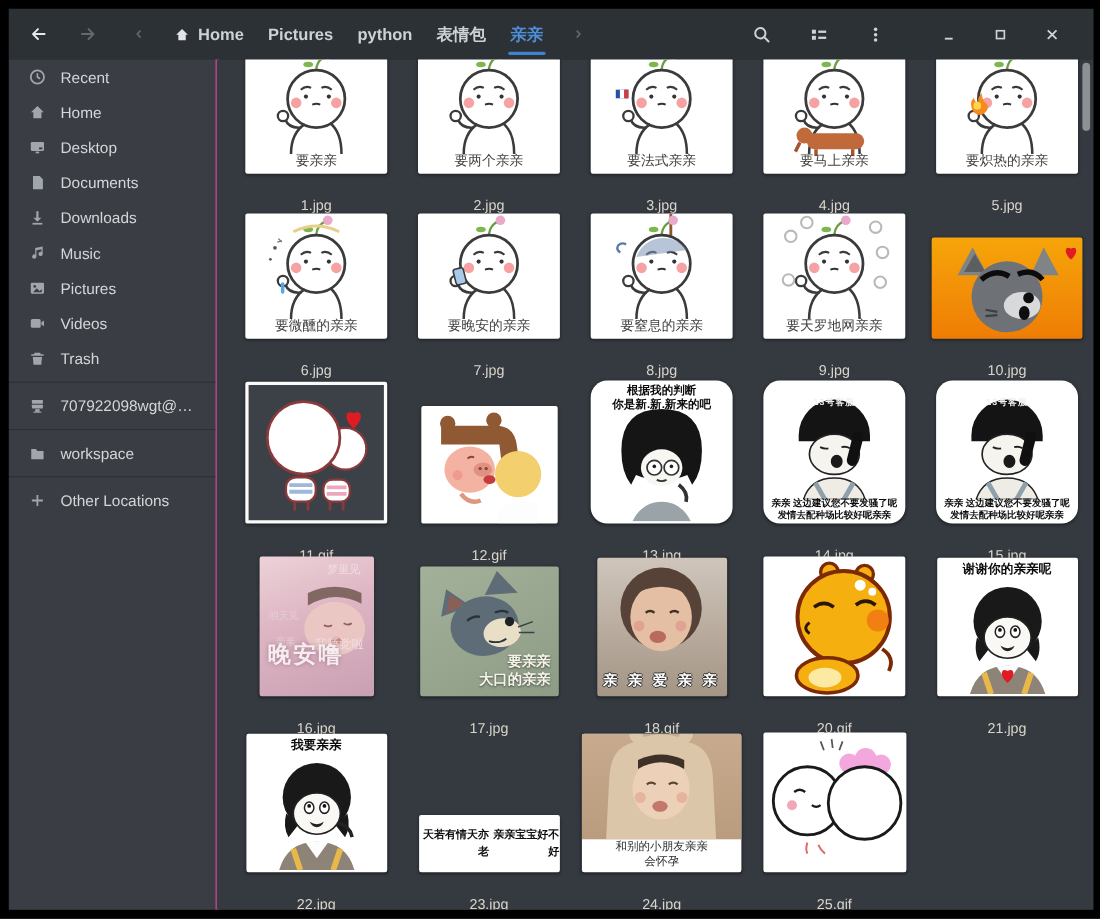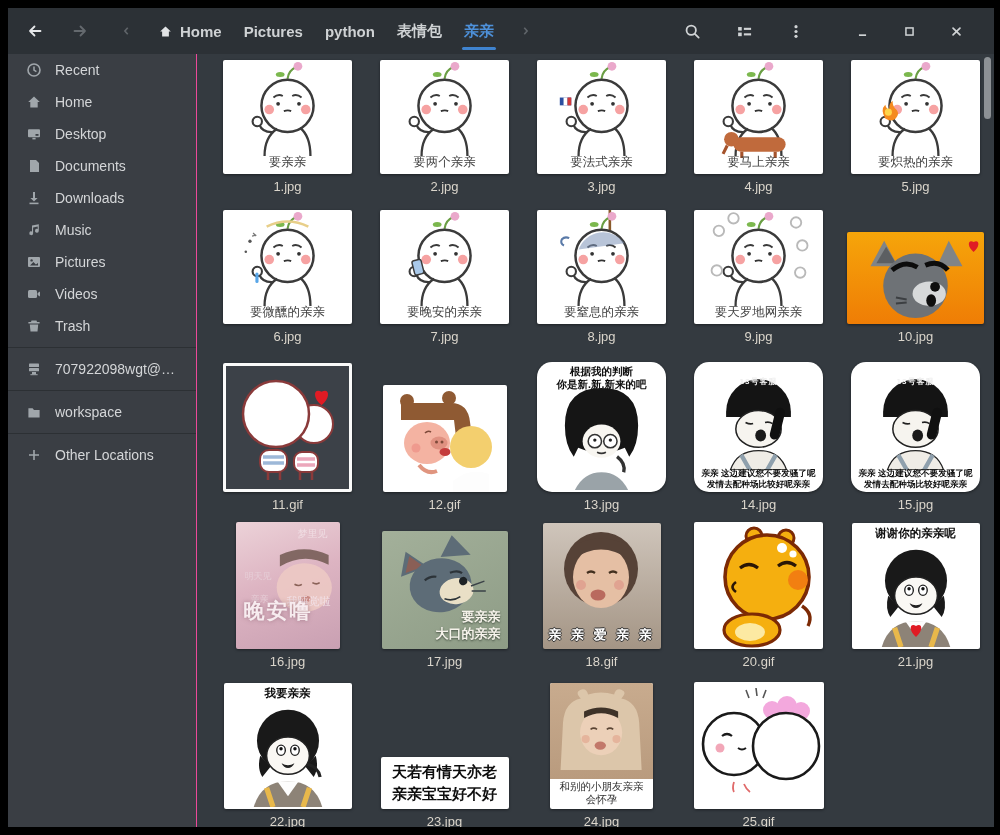--- a/index.html
+++ b/index.html
@@ -22,35 +22,35 @@
   .srow{display:flex;align-items:center;gap:13px;height:32px;padding-left:18px;font-size:14px;color:#d4d6d8;cursor:pointer;}
   .srow .sic{width:16px;height:16px;flex:0 0 16px;display:flex;}
   .ssep{height:1px;background:#2c3034;margin:5px 0;}
 
   
   .main{position:absolute;left:189px;top:46px;right:0;bottom:0;background:#343a40;overflow:hidden;}
   .grid{display:grid;grid-template-columns:repeat(5,157px);grid-template-rows:150px 150px 162px 158px 160px;padding-left:12px;}
   .cell{display:flex;flex-direction:column;justify-content:flex-end;align-items:center;gap:5px;padding-bottom:9px;cursor:pointer;}
   .cell:nth-child(n+11):nth-child(-n+15){padding-bottom:3px;}
   .cell:nth-child(n+16){padding-bottom:4px;}
-  .fname{font-size:13px;line-height:16px;color:#dad5cb;}
+  .fname{font-size:13px;line-height:16px;color:#dad5cb;margin-top:16px;}
   .thumb{position:relative;background:#fff;border-radius:2px;box-shadow:0 1px 3px rgba(0,0,0,.45);overflow:hidden;flex:0 0 auto;}
   .t1,.t2,.t3,.t4,.t5,.t6,.t7,.t8,.t9{width:129px;height:114px;}
   .t10{width:137px;height:92px;background:linear-gradient(180deg,#f6a50a,#ef7d05);}
   .t11{width:129px;height:129px;background:#3c4148;border:3px solid #fafafa;box-sizing:border-box;}
   .t12{width:124px;height:107px;}
   .t13,.t14,.t15{width:129px;height:130px;border-radius:15px;}
   .t16{width:104px;height:127px;background:linear-gradient(160deg,#ecd2d8 0%,#ddb4c2 45%,#c9a0b2 100%);}
   .t17{width:126px;height:118px;background:linear-gradient(150deg,#a3b09a,#8e9c86);}
   .t18{width:118px;height:126px;background:linear-gradient(180deg,#cfc5bb,#a49585);}
   .t19{width:126px;height:92px;}
   .t20{width:129px;height:127px;}
   .t21,.t22{width:128px;height:126px;}
-  .t23{width:128px;height:52px;display:flex;flex-direction:column;justify-content:center;align-items:center;font-weight:800;font-size:15px;line-height:1.5;color:#0e0e0e;text-align:right;}
-  .t24{width:103px;height:126px;}
+  .t23{width:128px;height:52px;display:flex;flex-direction:row;justify-content:center;align-items:center;font-weight:800;font-size:10px;line-height:1.5;color:#0e0e0e;text-align:right;}
+  .t24{width:145px;height:126px;}
   .t25{width:130px;height:127px;}
 
   .art{position:absolute;left:0;top:0;width:100%;height:calc(100% - 16px);}
   .artb{top:17px;height:calc(100% - 19px);}
   .artfull{height:100%;}
   .mcap{position:absolute;left:2px;right:2px;bottom:3px;text-align:center;font-size:12.5px;color:#3f3f3f;}
   .mtop{position:absolute;top:3px;left:2px;right:2px;text-align:center;font-weight:700;color:#0d0d0d;font-size:11.5px;}
   .mtop13{font-size:10.5px;line-height:1.25;}
   .hband{position:absolute;top:14px;left:50%;transform:translateX(-50%);font-size:8px;color:#efefef;font-weight:700;letter-spacing:1px;}
   .hcap{position:absolute;bottom:2px;left:1px;right:1px;text-align:center;font-weight:800;font-size:8.6px;line-height:1.3;color:#0d0d0d;}

